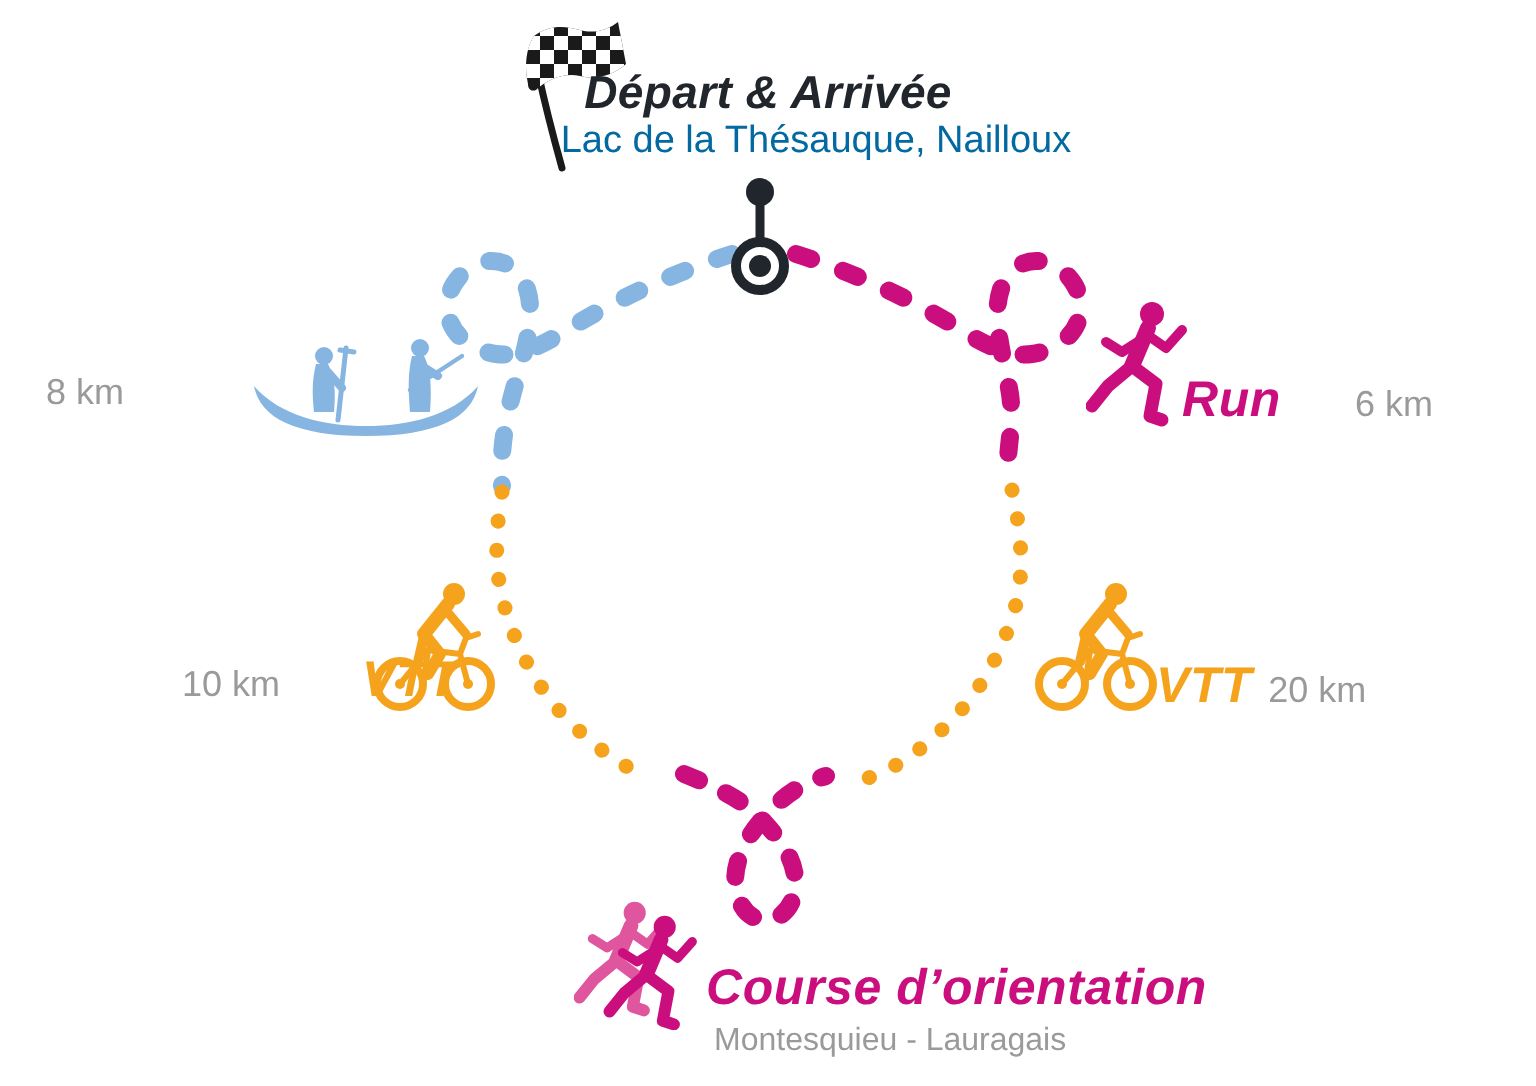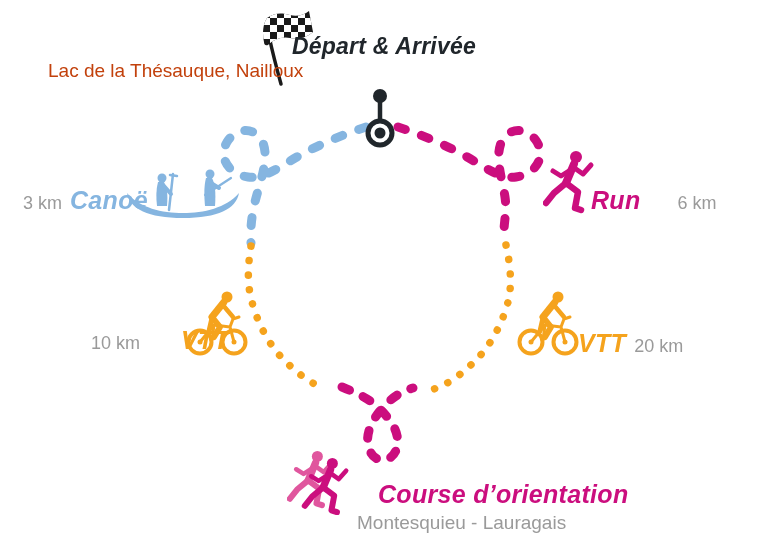--- a/index.html
+++ b/index.html
@@ -8,32 +8,32 @@
     font-family:"Liberation Sans", sans-serif;
   }
   .stage{position:absolute;inset:0;}
   svg.overlay{position:absolute;left:0;top:0;width:768px;height:543px;}
   .icon{position:absolute;}
   .title{
     position:absolute;left:0;right:0;top:33px;text-align:center;
     font-size:23px;font-weight:bold;font-style:italic;color:#20262b;letter-spacing:.2px;
   }
   .subtitle{
-    position:absolute;left:0;right:0;top:60px;
-    font-size:19px;color:#c2410c;padding-left:48px;
+    position:absolute;left:0;right:0;top:60px;text-align:center;
+    font-size:19px;color:#0369a1;padding-left:48px;
   }
   .leg-label{position:absolute;display:flex;align-items:baseline;gap:8px;white-space:nowrap;}
   .dist{font-size:18px;color:#9a9a9a;}
   .leg-name{font-size:25px;font-weight:bold;font-style:italic;letter-spacing:.3px;}
   .leg-name.blue{color:#85b5e0;}
   .leg-name.magenta{color:#cb0e7e;}
   .leg-name.orange{color:#f5a31d;}
   .orientation-block{position:absolute;left:353px;top:480px;}
-  .orientation-block .leg-name{display:block;margin-left:25px;}
-  .orientation-sub{font-size:19px;color:#9a9a9a;margin-top:3px;margin-left:4px;}
+  .orientation-block .leg-name{display:block;}
+  .orientation-sub{font-size:16px;color:#9a9a9a;margin-top:3px;margin-left:4px;}
 </style>
 </head>
 <body>
 
 <div class="stage">
 
   <svg class="overlay" viewBox="0 0 768 543">
     <defs>
       <g id="runner-shape">
         <circle cx="33" cy="7" r="6" fill="currentColor"></circle>
@@ -105,22 +105,21 @@
       <circle cx="380" cy="96" r="7" fill="#20262b"></circle>
       <circle cx="380" cy="133" r="12" fill="#ffffff" stroke="#20262b" stroke-width="5"></circle>
       <circle cx="380" cy="133" r="5.5" fill="#20262b"></circle>
     </g>
   </svg>
 
   <div class="title">Départ &amp; Arrivée</div>
   <div class="subtitle">Lac de la Thésauque, Nailloux</div>
 
   <div class="leg-label" style="left:23px;top:186px;">
-    <span class="dist">3 km</span>
-    <span class="leg-name blue">Canoë</span>
+    <span class="dist">8 km</span>
   </div>
   <svg class="icon" style="left:126px;top:165px;" width="114" height="54" viewBox="0 0 114 54">
     <g fill="#85b5e0" stroke="#85b5e0">
       <path d="M1 28 C14 43 36 48 57 48 C78 48 100 43 113 28 C110 44 92 53 57 53 C22 53 4 44 1 28 Z" stroke="none"></path>
       <circle cx="36" cy="13" r="4.5" stroke="none"></circle>
       <path d="M32 17 C30 25 30 32 31 41 L41 41 C42 29 41 23 38 17 Z" stroke="none"></path>
       <path d="M38 21 L45 29" fill="none" stroke-width="4" stroke-linecap="round"></path>
       <path d="M47 9 L43 45" fill="none" stroke-width="2.5" stroke-linecap="round"></path>
       <path d="M44 10 L51 11" fill="none" stroke-width="2.5" stroke-linecap="round"></path>
       <circle cx="84" cy="9" r="4.5" stroke="none"></circle>

